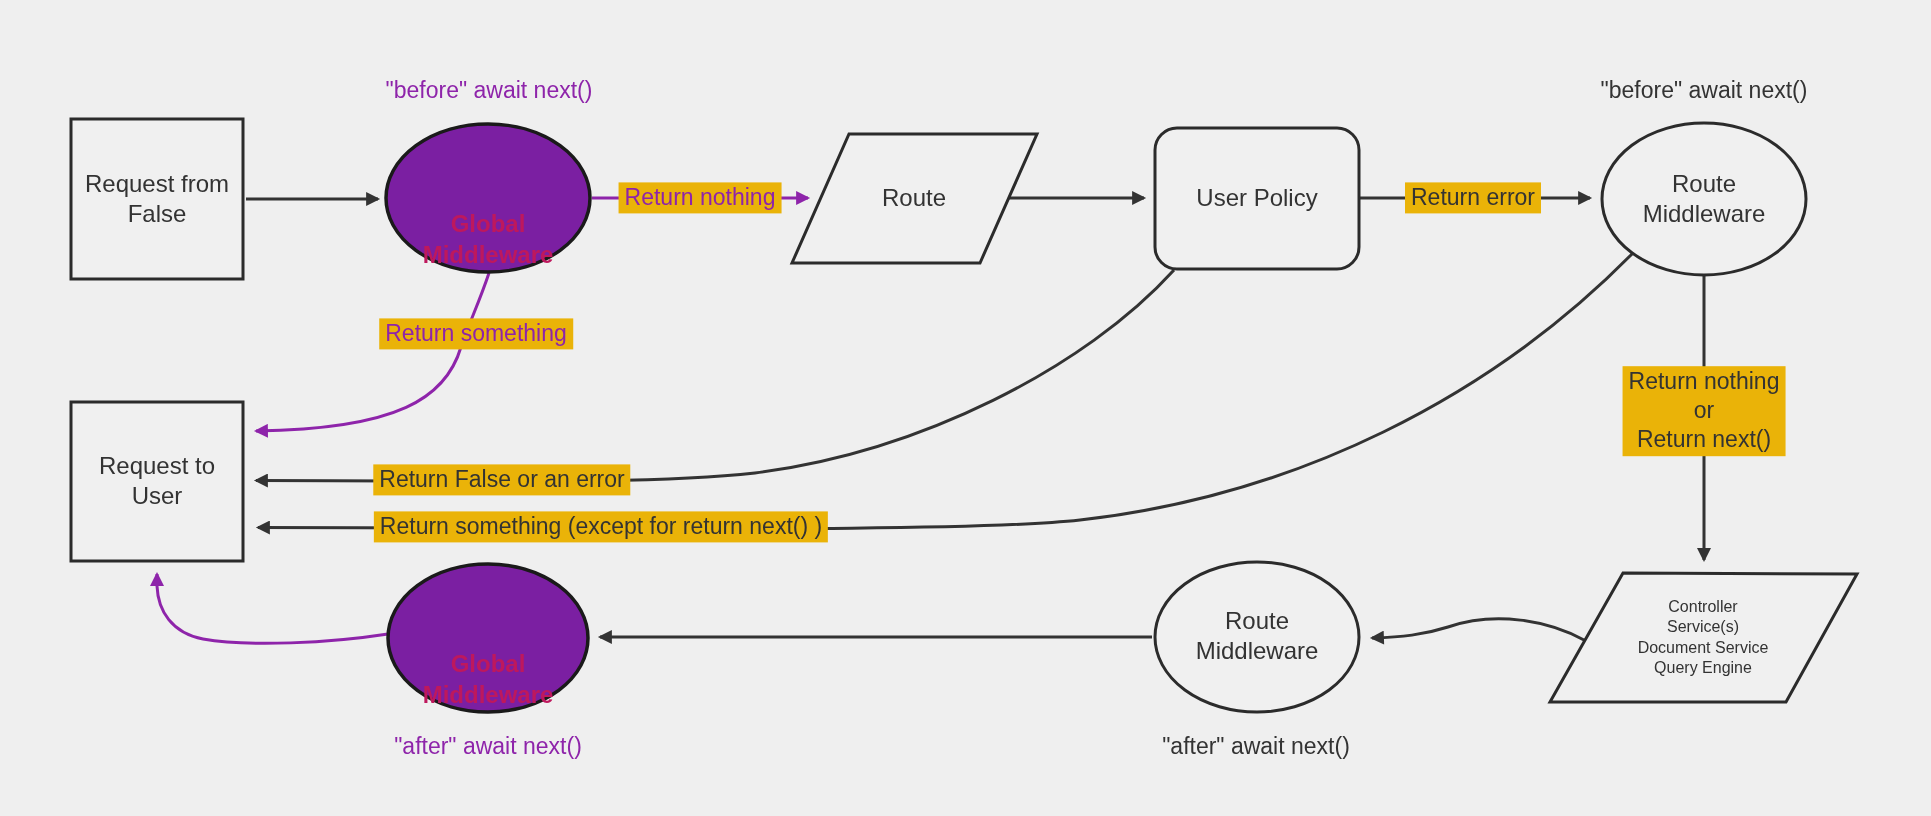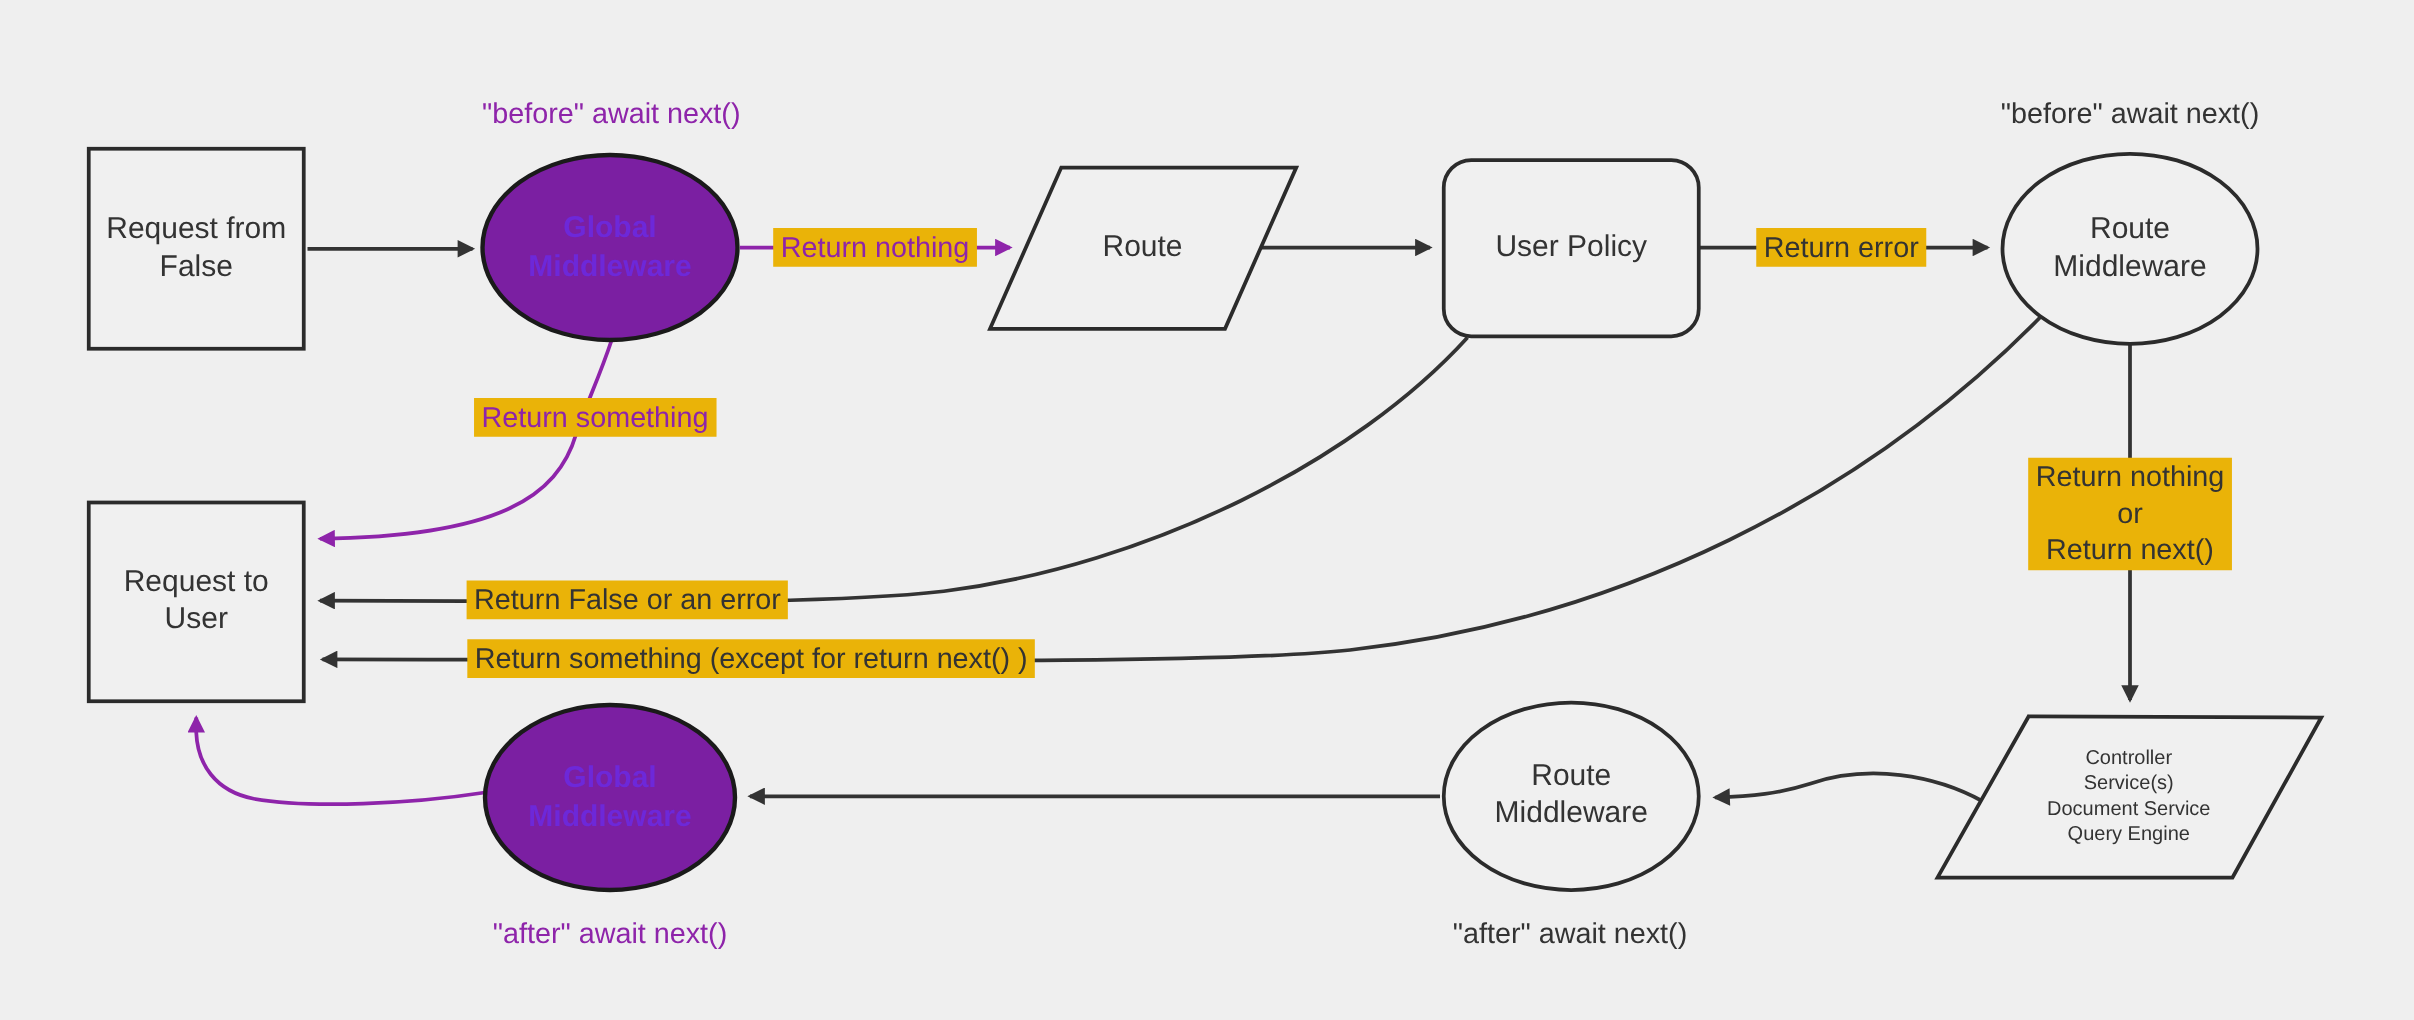--- a/index.html
+++ b/index.html
@@ -24,21 +24,21 @@
   .lbl.purple{color:#8e24aa;}
   .node-label{
     position:absolute;z-index:2;
     transform:translate(-50%,-50%);
     text-align:center;
     white-space:pre-line;
     color:#333333;
     font-size:24px;
     line-height:1.26;
   }
-  .node-label.inverse{color:#6d28d9;font-weight:bold;line-height:1.3;}
+  .node-label.inverse{color:#be185d;font-weight:bold;line-height:1.3;margin-top:41px;}
   .node-label.small{font-size:16px;line-height:1.28;}
 </style>
 </head>
 <body>
 
 <div id="diagram">
 
   <svg id="edges-shapes" width="1931" height="816" viewBox="0 0 1931 816">
     <defs>
       <marker id="arrow-dark" viewBox="0 0 10 10" refX="8.5" refY="5" markerUnits="userSpaceOnUse" markerWidth="17" markerHeight="14" orient="auto-start-reverse">

